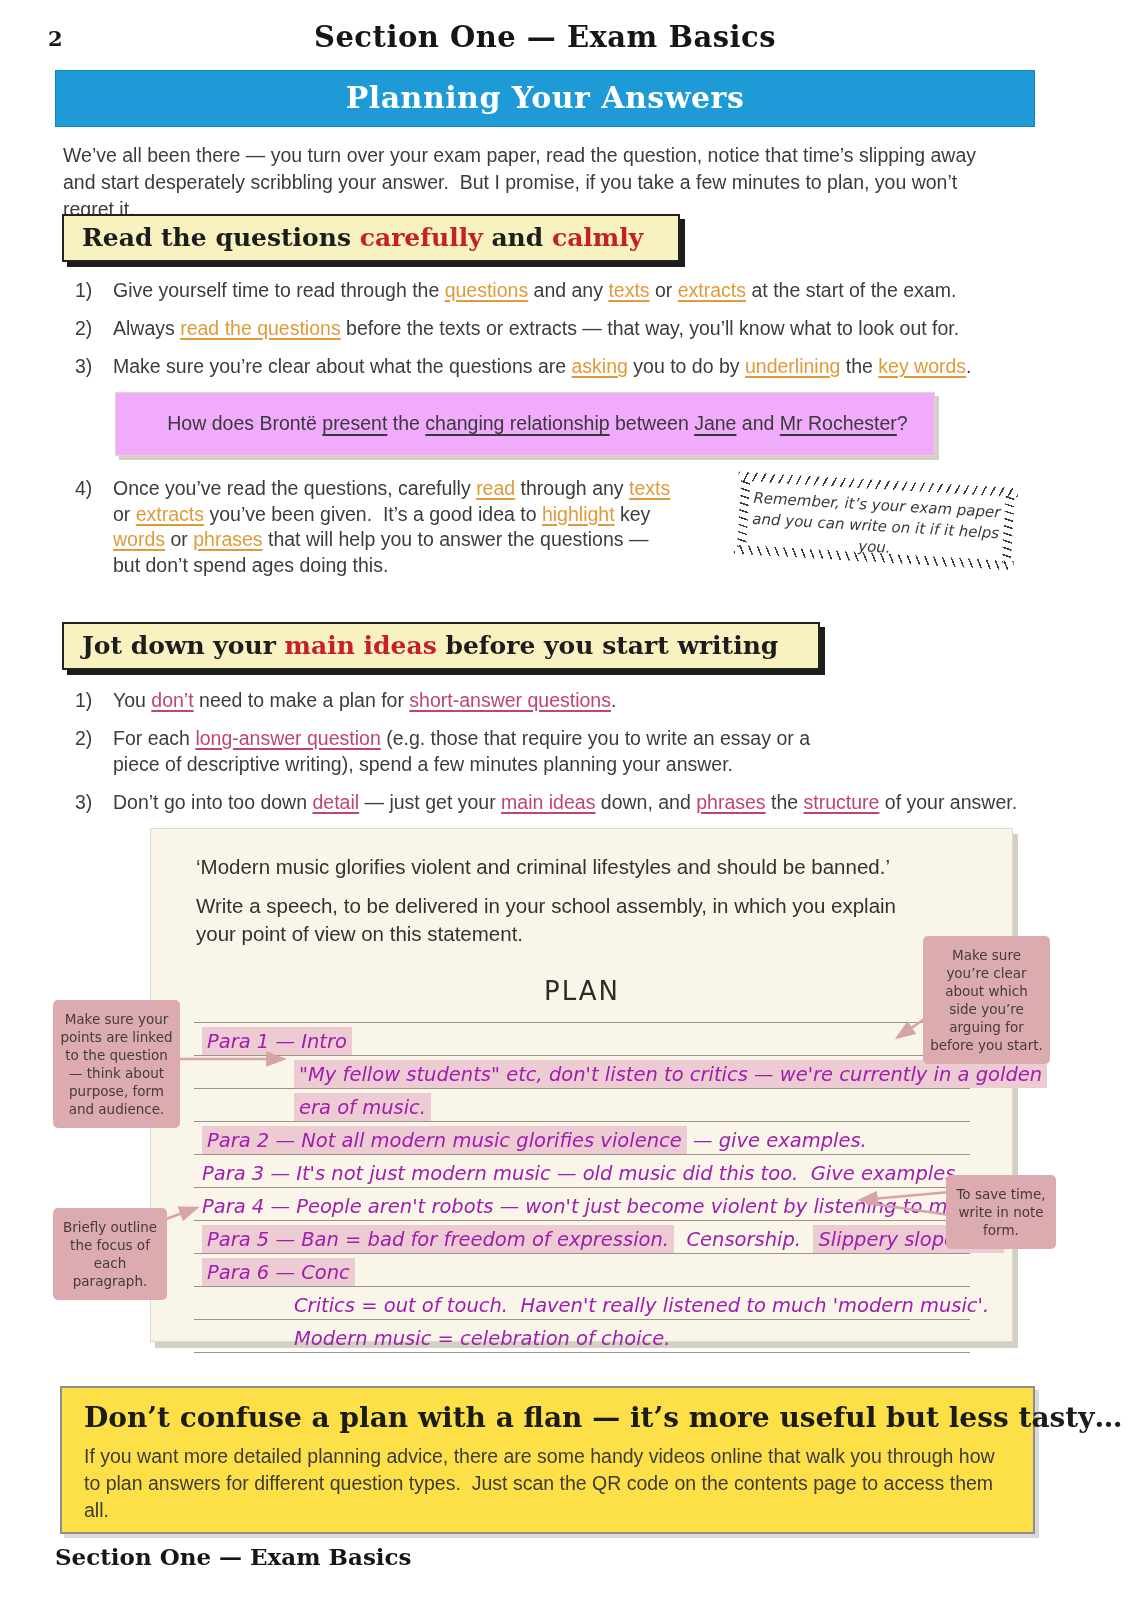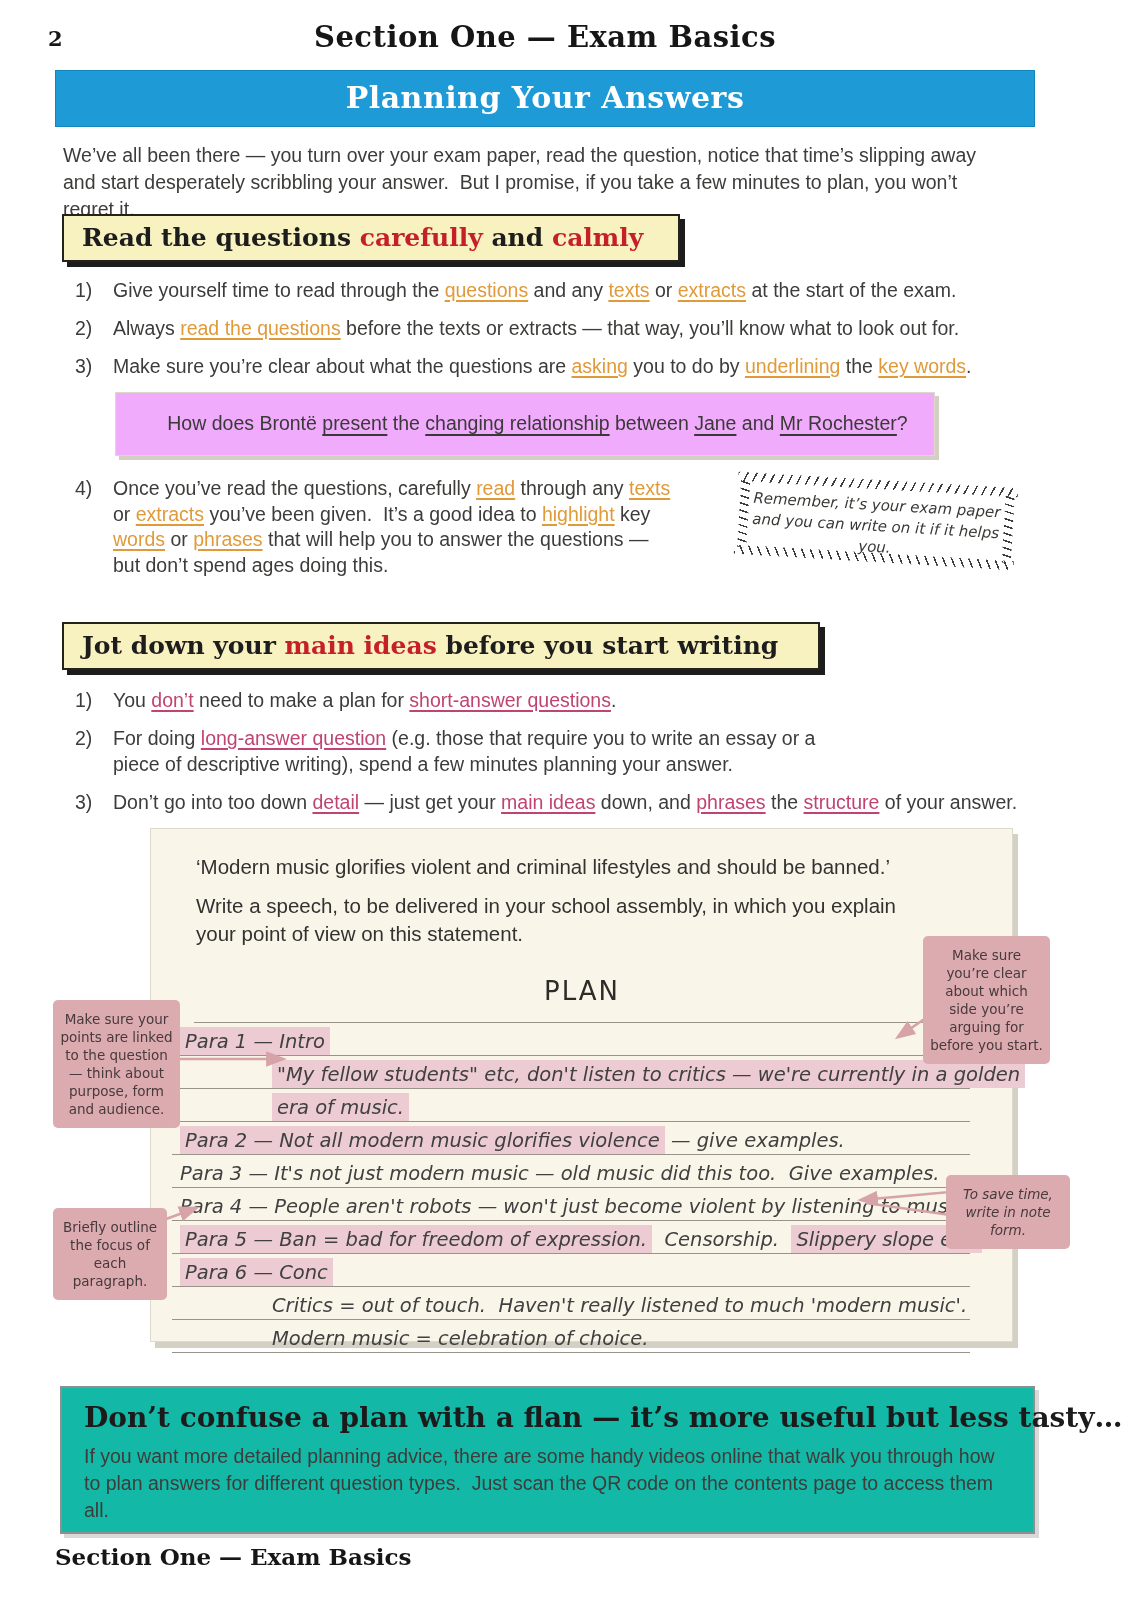--- a/index.html
+++ b/index.html
@@ -37,27 +37,27 @@
   .hatch-top{top:-2px;}
   .hatch-bottom{bottom:-2px;background:repeating-linear-gradient(65deg,#3c3c3c 0 1.5px,transparent 1.5px 8px);}
   .hatch-left,.hatch-right{position:absolute;top:5px;bottom:5px;width:9px;background:repeating-linear-gradient(15deg,#3c3c3c 0 1.5px,transparent 1.5px 7px);}
   .hatch-left{left:-3px;}
   .hatch-right{right:-3px;}
 
   .plan-box{left:150px;top:828px;width:863px;height:514px;background:#f9f5e9;border:1.5px solid #ddd9cc;box-shadow:5px 6px 0 #d4d1c4;box-sizing:border-box;}
   .plan-q1{margin:26px 40px 0 45px;font-size:20.5px;color:#333231;}
   .plan-q2{margin:13px 80px 0 45px;font-size:20.5px;line-height:28px;color:#333231;}
   .plan-title-row{margin:20px 42px 0 43px;height:46px;border-bottom:1.6px solid #98948a;text-align:center;font-family:"DejaVu Sans",sans-serif;font-size:26px;letter-spacing:2px;color:#2e2c29;padding-top:8px;box-sizing:content-box;}
-  .plan-row{margin:0 42px 0 21px;height:33px;box-sizing:border-box;border-bottom:1.6px solid #98948a;font-family:"DejaVu Sans",sans-serif;font-style:italic;font-size:19.5px;line-height:25px;padding-top:6px;padding-left:8px;color:#404040;white-space:nowrap;}
+  .plan-row{margin:0 42px 0 43px;height:33px;box-sizing:border-box;border-bottom:1.6px solid #98948a;font-family:"DejaVu Sans",sans-serif;font-style:italic;font-size:19.5px;line-height:25px;padding-top:6px;padding-left:8px;color:#a21caf;white-space:nowrap;}
   .plan-row.indent{padding-left:100px;}
   .hl{background:#ecccd2;padding:3px 5px 2px;}
 
   .callout{position:absolute;background:#dcabaf;border-radius:5px;color:#463a3d;font-family:"DejaVu Sans",sans-serif;font-size:13.5px;line-height:18px;text-align:center;padding:10px 7px;box-sizing:border-box;}
 
-  .bottom-box{left:60px;top:1386px;width:975px;height:148px;background:#14b8a6;border:2px solid #8f8f8f;box-shadow:4px 4px 0 #d9d9d9;box-sizing:border-box;padding:13px 22px 0;}
+  .bottom-box{left:60px;top:1386px;width:975px;height:148px;background:#fde047;border:2px solid #8f8f8f;box-shadow:4px 4px 0 #d9d9d9;box-sizing:border-box;padding:13px 22px 0;}
   .bottom-title{font-family:"DejaVu Serif",serif;font-weight:700;font-size:28px;color:#1b1b1b;white-space:nowrap;}
   .bottom-body{margin-top:9px;font-size:19.5px;line-height:27px;}
 
   .footer-title{left:55px;top:1543px;font-size:23px;}
 
   svg.arrows{position:absolute;left:0;top:0;width:1131px;height:1600px;pointer-events:none;}
   svg.arrows line{stroke:#d6a3a8;stroke-width:2.6;}
 </style>
 </head>
 <body>
@@ -104,21 +104,21 @@
   </div>
 
   <div class="abs ybox" style="left:62px;top:622px;width:758px;">
     <div class="ybox-text"><span>Jot down your </span><span class="red">main ideas</span><span> before you start writing</span></div>
   </div>
 
   <div class="abs li" style="left:75px;top:688px;width:1000px;">
     <span class="num">1)</span><span class="li-text" style="width:950px;"><span>You </span><span class="link-pink">don’t</span><span> need to make a plan for </span><span class="link-pink">short-answer questions</span><span>.</span></span>
   </div>
   <div class="abs li" style="left:75px;top:726px;width:800px;">
-    <span class="num">2)</span><span class="li-text" style="width:740px;"><span>For doing </span><span class="link-pink">long-answer question</span><span> (e.g. those that require you to write an essay or a piece of descriptive writing), spend a few minutes planning your answer.</span></span>
+    <span class="num">2)</span><span class="li-text" style="width:740px;"><span>For each </span><span class="link-pink">long-answer question</span><span> (e.g. those that require you to write an essay or a piece of descriptive writing), spend a few minutes planning your answer.</span></span>
   </div>
   <div class="abs li" style="left:75px;top:790px;width:1000px;">
     <span class="num">3)</span><span class="li-text" style="width:950px;"><span>Don’t go into too down </span><span class="link-pink">detail</span><span> — just get your </span><span class="link-pink">main ideas</span><span> down, and </span><span class="link-pink">phrases</span><span> the </span><span class="link-pink">structure</span><span> of your answer.</span></span>
   </div>
 
   <div class="abs plan-box">
     <div class="plan-q1">‘Modern music glorifies violent and criminal lifestyles and should be banned.’</div>
     <div class="plan-q2">Write a speech, to be delivered in your school assembly, in which you explain your point of view on this statement.</div>
     <div class="plan-title-row">PLAN</div>
     <div class="plan-row"><span class="hl">Para 1 — Intro</span></div>
@@ -142,21 +142,21 @@
     <line x1="170" y1="1059" x2="283" y2="1059" marker-end="url(#ah)"></line>
     <line x1="948" y1="1003" x2="898" y2="1037" marker-end="url(#ah)"></line>
     <line x1="158" y1="1222" x2="196" y2="1208" marker-end="url(#ah)"></line>
     <line x1="950" y1="1192" x2="861" y2="1200" marker-end="url(#ah)"></line>
     <line x1="950" y1="1215" x2="866" y2="1203"></line>
   </svg>
 
   <div class="callout" style="left:53px;top:1000px;width:127px;">Make sure your points are linked to the question — think about purpose, form and audience.</div>
   <div class="callout" style="left:53px;top:1208px;width:114px;">Briefly outline the focus of each paragraph.</div>
   <div class="callout" style="left:923px;top:936px;width:127px;">Make sure you’re clear about which side you’re arguing for before you start.</div>
-  <div class="callout" style="left:946px;top:1175px;width:124px;font-style:italic;">To save time, write in note form.</div>
+  <div class="callout" style="left:946px;top:1175px;width:110px;">To save time, write in note form.</div>
 
   <div class="abs bottom-box">
     <div class="bottom-title">Don’t confuse a plan with a flan — it’s more useful but less tasty…</div>
     <div class="bottom-body">If you want more detailed planning advice, there are some handy videos online that walk you through how to plan answers for different question types.&nbsp; Just scan the QR code on the contents page to access them all.</div>
   </div>
 
   <div class="abs footer-title serif-head">Section One — Exam Basics</div>
 
 </div>
 

